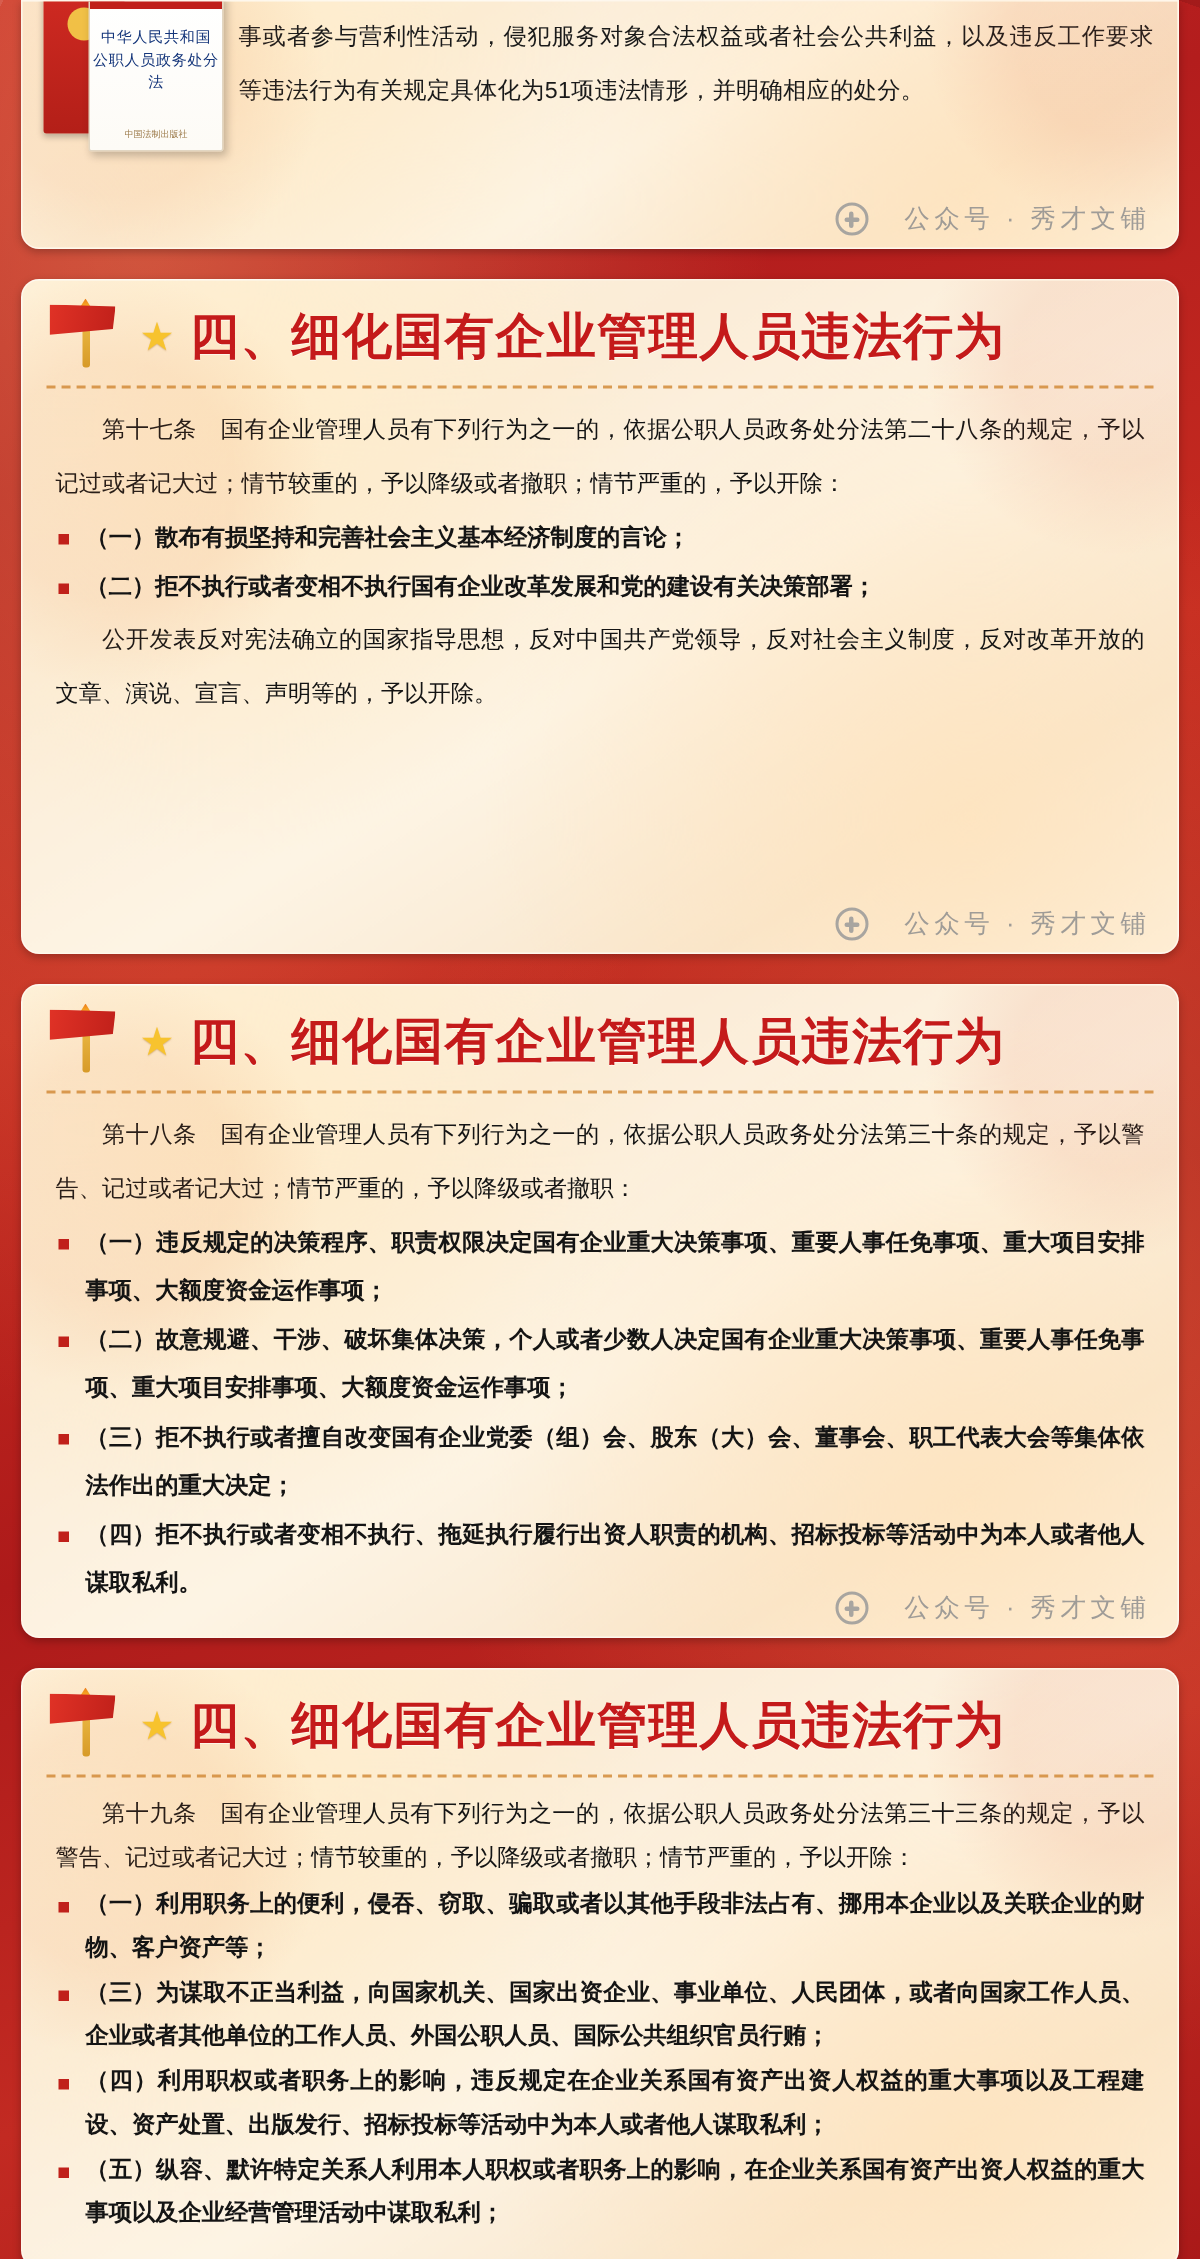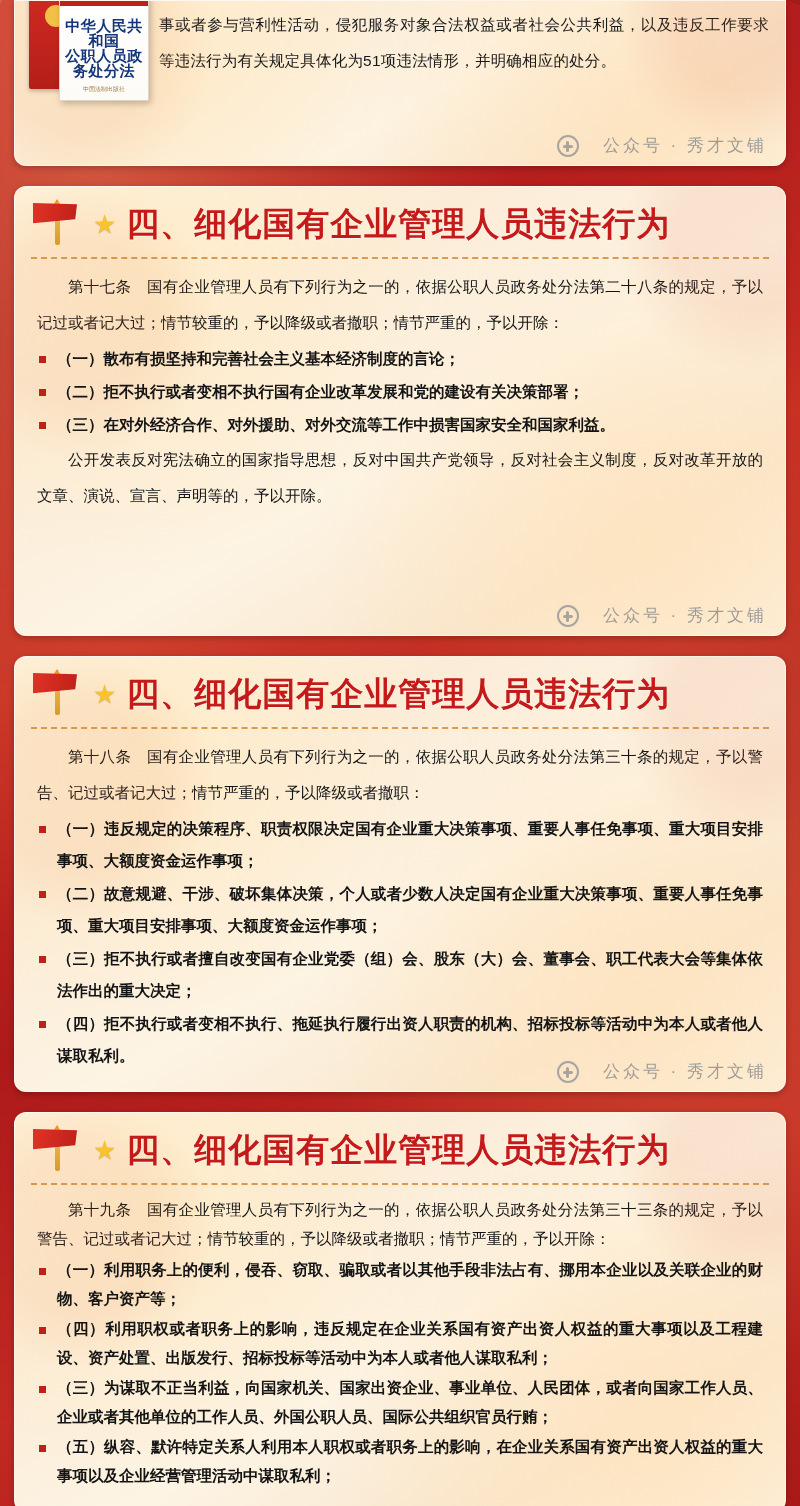--- a/index.html
+++ b/index.html
@@ -82,23 +82,23 @@
     background: linear-gradient(180deg, #ffffff 0%, #fdfbf6 100%);
     border: 1px solid #e2d6c2;
     border-radius: 2px;
     box-shadow: 2px 3px 6px rgba(0,0,0,0.22);
     display: flex; flex-direction: column; align-items: center;
   }
   .book-front .bar { width: 100%; height: 10px; background: #c0201a; }
   .book-title {
     margin-top: 12px;
     color: #14357a;
-    font-size: 15px;
+    font-size: 10px;
     line-height: 15px;
-    font-weight: bold;
+    font-weight: normal;
     text-align: center;
     letter-spacing: .5px;
   }
   .book-foot {
     margin-top: auto; margin-bottom: 6px;
     font-size: 6px; color: #9c7a4a;
   }
   .top-text {
     flex: 1;
     padding: 6px 2px 0 10px;
@@ -256,21 +256,20 @@
         <span class="star">★</span>
         <span class="sec-title">四、细化国有企业管理人员违法行为</span>
       </div>
     </div>
     <div class="dashline"></div>
     <div class="body">
       <p class="para indent">第十七条　国有企业管理人员有下列行为之一的，依据公职人员政务处分法第二十八条的规定，予以记过或者记大过；情节较重的，予以降级或者撤职；情节严重的，予以开除：</p>
       <ul class="items">
         <li>（一）散布有损坚持和完善社会主义基本经济制度的言论；</li>
         <li>（二）拒不执行或者变相不执行国有企业改革发展和党的建设有关决策部署；</li>
-        <li>（三）在对外经济合作、对外援助、对外交流等工作中损害国家安全和国家利益。</li>
       </ul>
       <p class="para indent">公开发表反对宪法确立的国家指导思想，反对中国共产党领导，反对社会主义制度，反对改革开放的文章、演说、宣言、声明等的，予以开除。</p>
     </div>
     <div class="wm">
       <span class="wm-badge"></span>
       <span>公众号 · 秀才文铺</span>
     </div>
   </div>
 
   <div class="card" style="min-height:415px;">
@@ -311,22 +310,22 @@
         </div>
         <span class="star">★</span>
         <span class="sec-title">四、细化国有企业管理人员违法行为</span>
       </div>
     </div>
     <div class="dashline"></div>
     <div class="body">
       <p class="para indent">第十九条　国有企业管理人员有下列行为之一的，依据公职人员政务处分法第三十三条的规定，予以警告、记过或者记大过；情节较重的，予以降级或者撤职；情节严重的，予以开除：</p>
       <ul class="items">
         <li>（一）利用职务上的便利，侵吞、窃取、骗取或者以其他手段非法占有、挪用本企业以及关联企业的财物、客户资产等；</li>
+        <li>（三）为谋取不正当利益，向国家机关、国家出资企业、事业单位、人民团体，或者向国家工作人员、企业或者其他单位的工作人员、外国公职人员、国际公共组织官员行贿；</li>
         <li>（四）利用职权或者职务上的影响，违反规定在企业关系国有资产出资人权益的重大事项以及工程建设、资产处置、出版发行、招标投标等活动中为本人或者他人谋取私利；</li>
-        <li>（三）为谋取不正当利益，向国家机关、国家出资企业、事业单位、人民团体，或者向国家工作人员、企业或者其他单位的工作人员、外国公职人员、国际公共组织官员行贿；</li>
         <li>（五）纵容、默许特定关系人利用本人职权或者职务上的影响，在企业关系国有资产出资人权益的重大事项以及企业经营管理活动中谋取私利；</li>
 
       </ul>
 
     </div>
 
   </div>
 
 </div>
 

